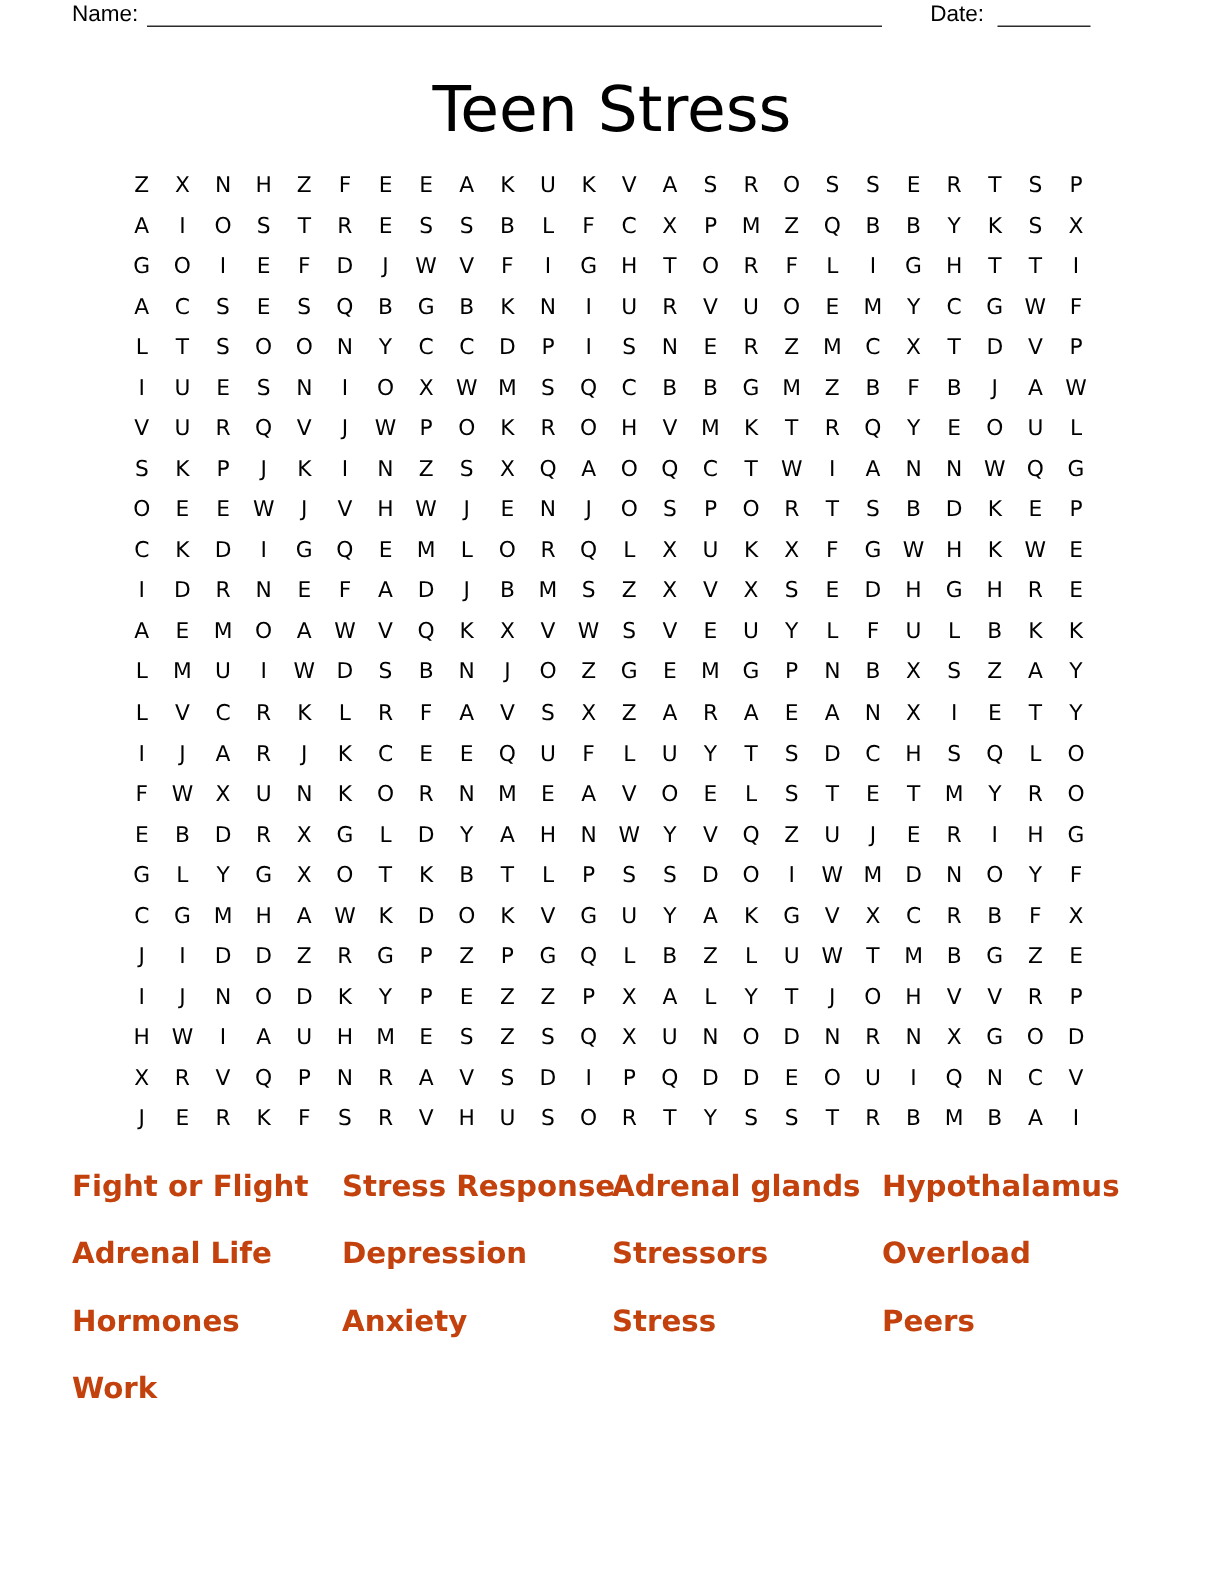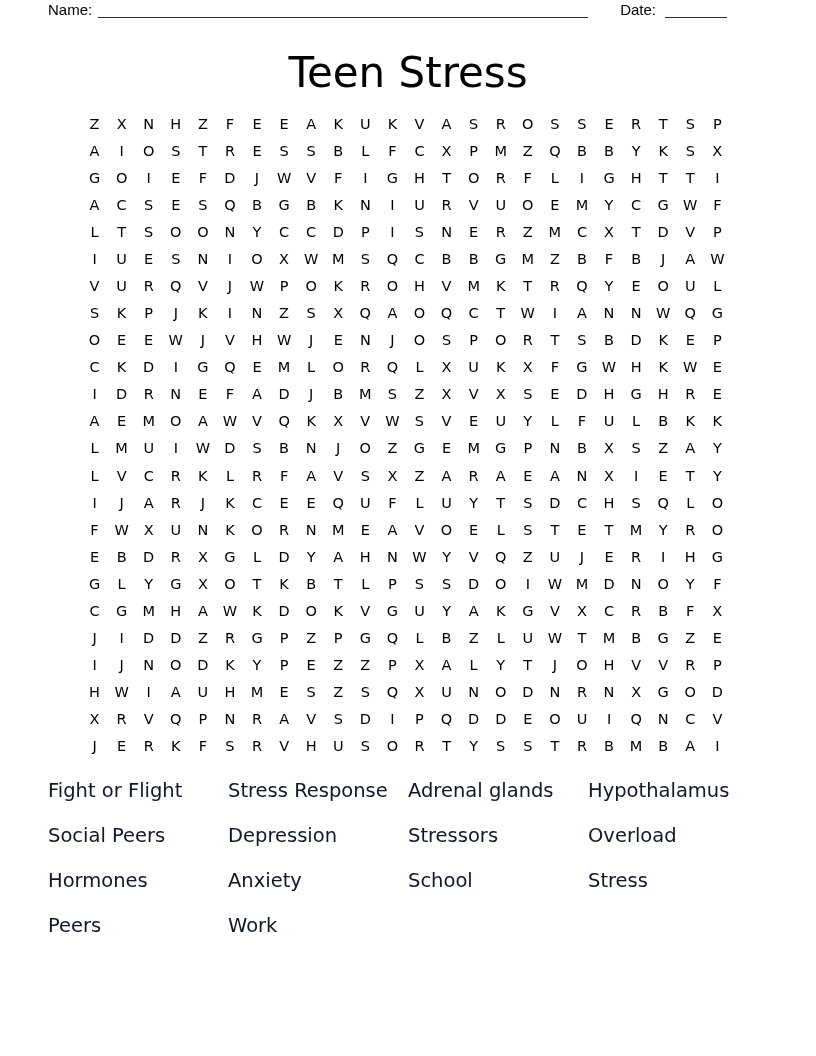--- a/index.html
+++ b/index.html
@@ -69,22 +69,22 @@
     position: absolute;
     left: 48px; top: 779px;
     display: grid;
     grid-template-columns: repeat(4, 180px);
     grid-auto-rows: 45px;
     align-items: start;
   }
   .word-item {
     font-family: "DejaVu Sans", sans-serif;
     font-size: 19.5px;
-    font-weight: 400;
-    color: #0f172a;
+    font-weight: 700;
+    color: #c2410c;
     white-space: nowrap;
   }
 </style>
 </head>
 <body>
 
 <div class="page">
 
   <div class="header-row">
     <span class="hdr-label">Name:</span>
@@ -673,25 +673,24 @@
       <div class="ws-cell">B</div>
       <div class="ws-cell">A</div>
       <div class="ws-cell">I</div>
     </div>
 
   <div class="word-list">
       <div class="word-item">Fight or Flight</div>
       <div class="word-item">Stress Response</div>
       <div class="word-item">Adrenal glands</div>
       <div class="word-item">Hypothalamus</div>
-      <div class="word-item">Social Peers</div>
+      <div class="word-item">Adrenal Life</div>
       <div class="word-item">Depression</div>
       <div class="word-item">Stressors</div>
       <div class="word-item">Overload</div>
       <div class="word-item">Hormones</div>
       <div class="word-item">Anxiety</div>
-      <div class="word-item">School</div>
       <div class="word-item">Stress</div>
       <div class="word-item">Peers</div>
       <div class="word-item">Work</div>
     </div>
 
 </div>
 
 </body></html>

